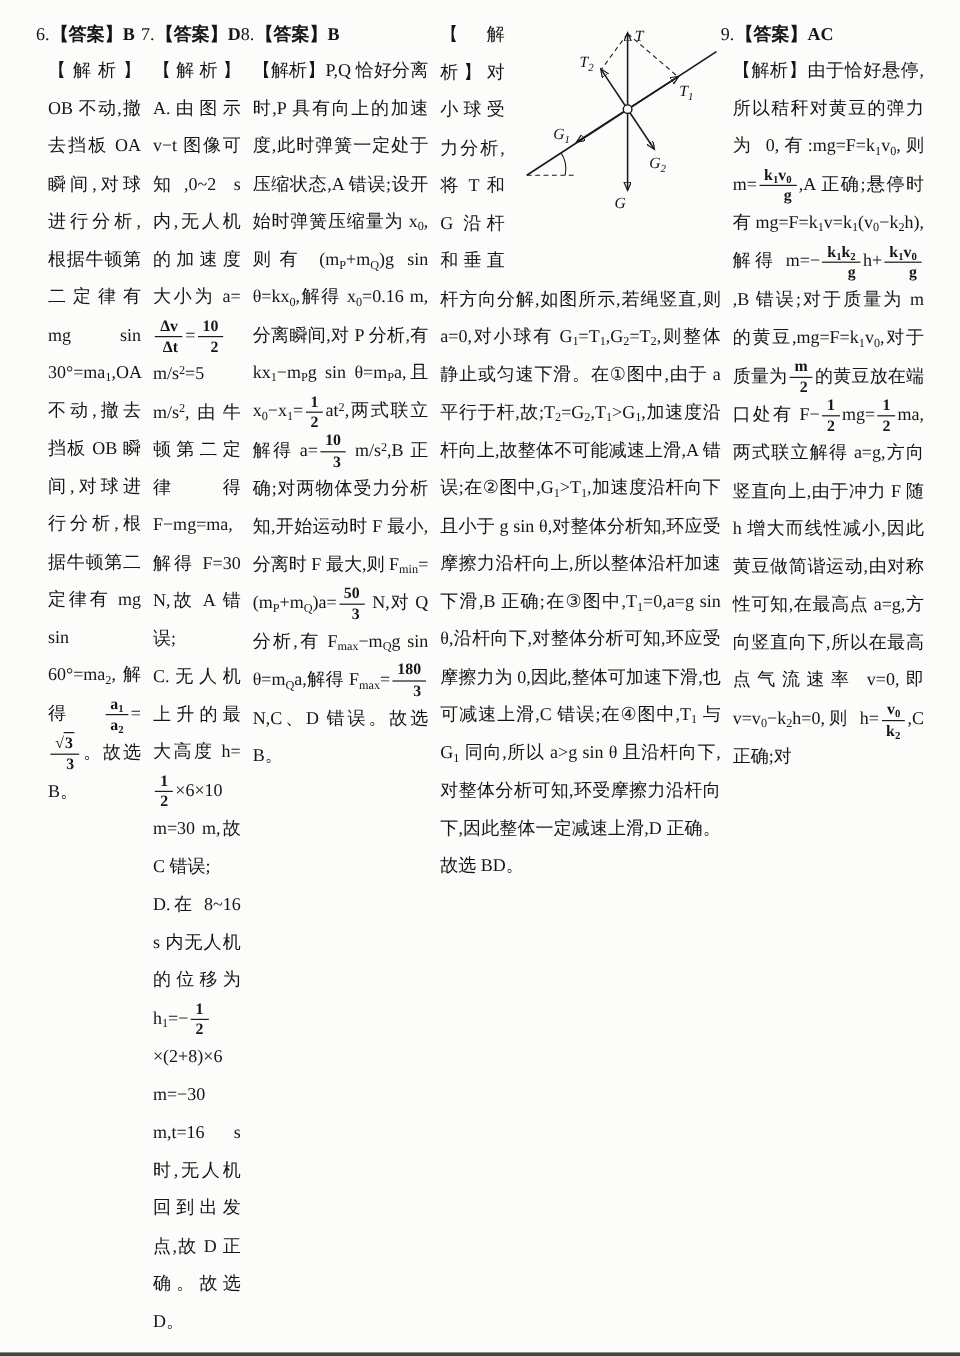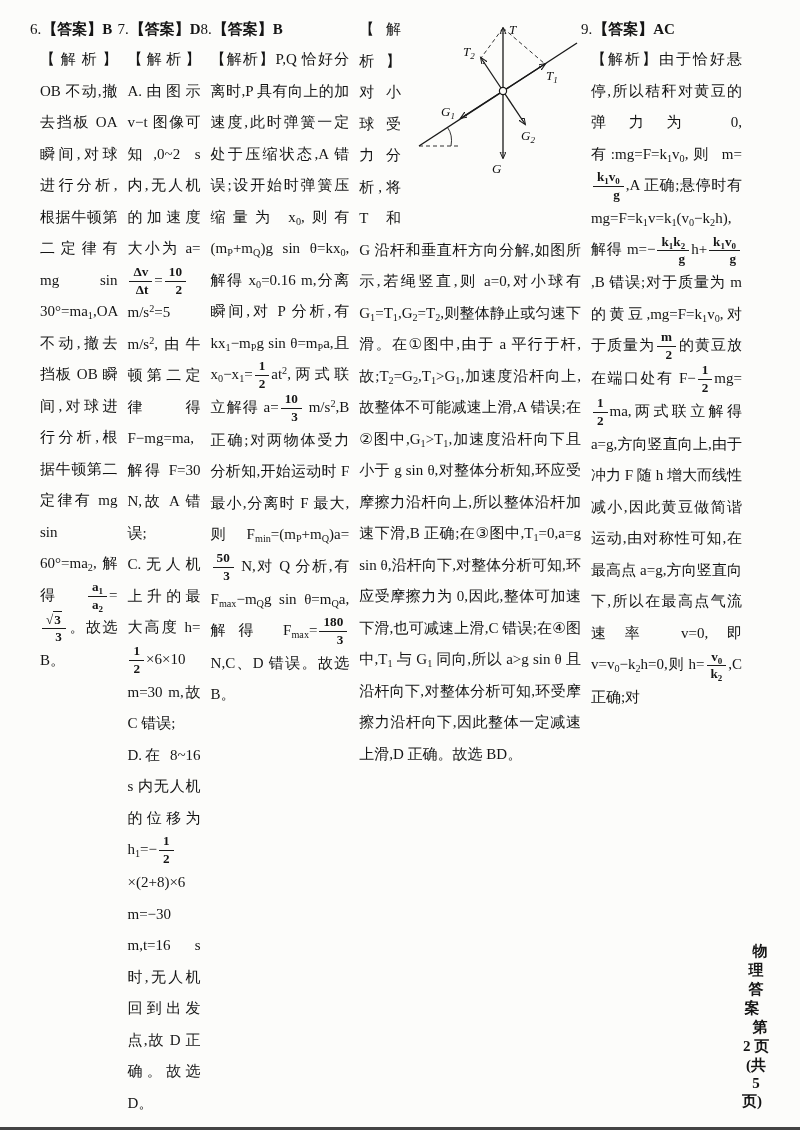--- a/index.html
+++ b/index.html
@@ -188,17 +188,14 @@
           </span>mg=<span class="frac">
             <span class="fn">1</span>
             <span class="fd">2</span>
           </span>ma,两式联立解得 a=g,方向竖直向上,由于冲力 F 随 h 增大而线性减小,因此黄豆做简谐运动,由对称性可知,在最高点 a=g,方向竖直向下,所以在最高点气流速率 v=0,即 v=v<sub>0</sub>−k<sub>2</sub>h=0,则 h=<span class="frac">
             <span class="fn">v<sub>0</sub></span>
             <span class="fd">k<sub>2</sub></span>
           </span>,C 正确;对</span>
     </div>
   </section>
 
-  <footer class="footer">
-    <b>物理答案</b><b>第 2 页(共 5 页)</b>
-  </footer>
 
 </div>
 
 </body></html>

